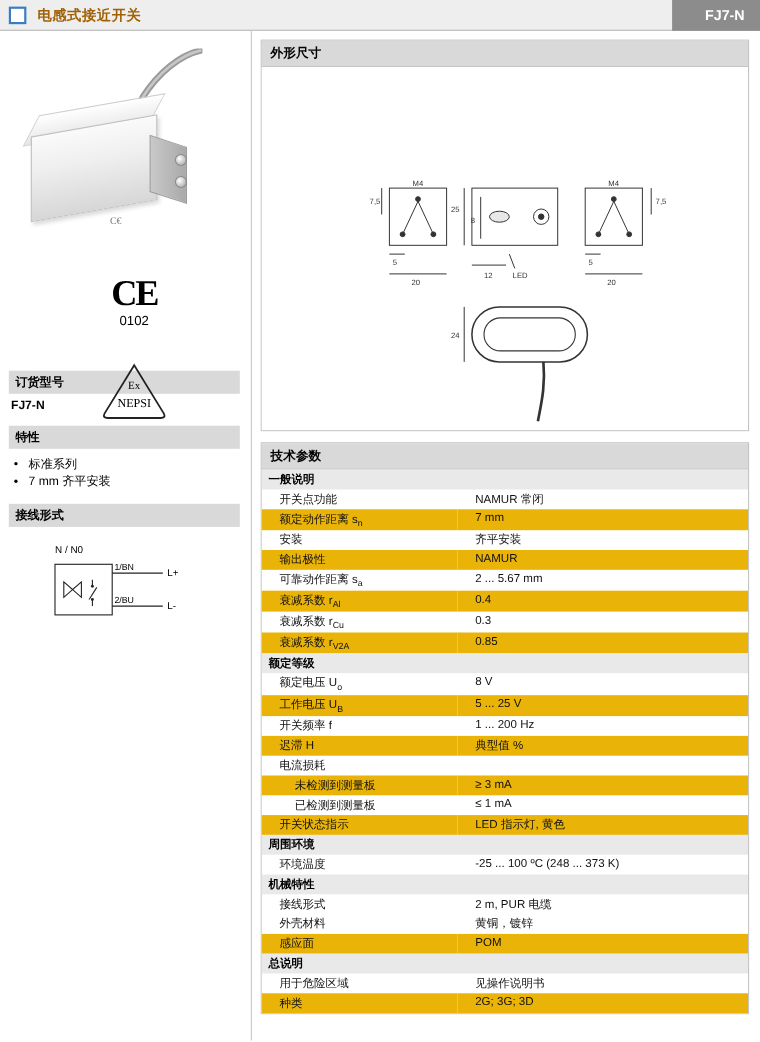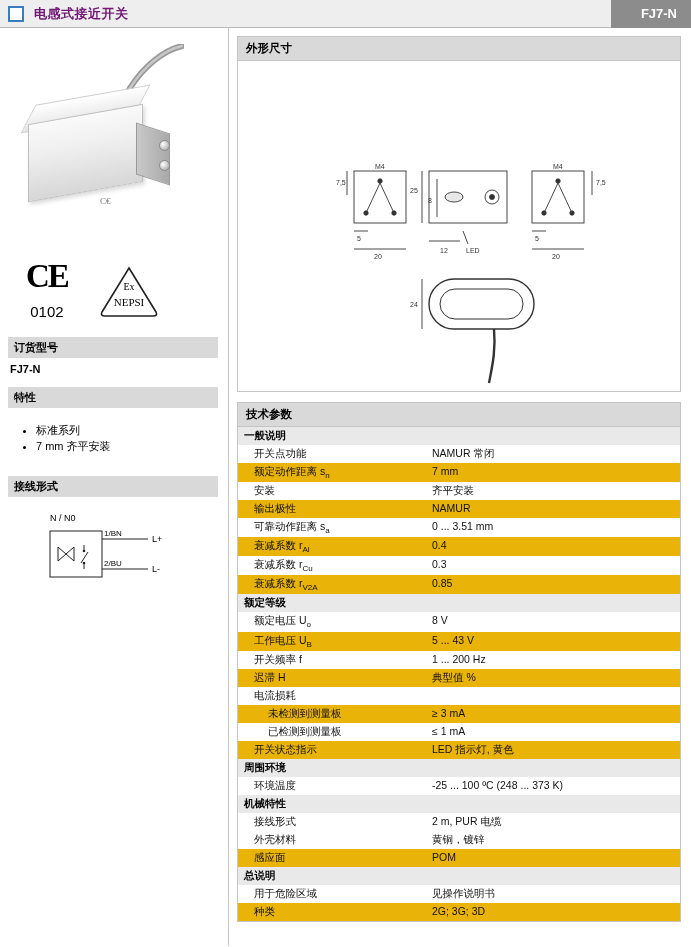--- a/index.html
+++ b/index.html
@@ -27,21 +27,21 @@
   .header-logo {
     width: 16px; height: 16px;
     border: 2px solid #3a7cc0;
     background: #ffffff;
     margin-right: 10px;
     flex: 0 0 auto;
   }
   .header-title {
     font-size: 13px;
     font-weight: bold;
-    color: #701a75;
+    color: #a16207;
     letter-spacing: 0.5px;
   }
   .header-right {
     margin-left: auto;
     background: #8c8c8c;
     color: #ffffff;
     font-size: 13px;
     font-weight: bold;
     height: 28px;
     display: flex;
@@ -121,51 +121,52 @@
     font-family: "Liberation Serif", serif;
   }
 
   
   .certs {
     height: 78px;
     display: flex;
     align-items: center;
     padding-left: 18px;
     gap: 30px;
+    flex-direction: column;
   }
   .ce-mark { text-align: center; }
   .ce-glyph {
     font-size: 33px;
     font-weight: bold;
     font-family: "Liberation Serif", serif;
     letter-spacing: -2px;
     line-height: 1;
   }
-  .ce-num { font-size: 15px; margin-top: 10px; }
+  .ce-num { font-size: 12px; margin-top: 0; }
   .nepsi {
     width: 62px; height: 52px;
     position: relative;
   }
   .nepsi svg { display: block; }
 
   
   .sec-head {
     background: #d9d9d9;
     font-weight: bold;
     font-size: 11px;
     padding: 3px 6px;
     margin-top: 8px;
   }
   .sec-body {
     padding: 5px 2px 4px 2px;
     font-size: 11px;
   }
   .sec-body.bold { font-weight: bold; }
   .sec-body ul {
-    margin: 10px; padding-left: 16px;
+    margin: 0; padding-left: 16px;
   }
   .sec-body li { margin: 1px 0; }
 
   
   .wiring {
     padding: 14px 0 0 40px;
   }
 
   
   .panel {
@@ -365,21 +366,21 @@
               <tr class="">
                 <td class="k">安装</td>
                 <td class="v">齐平安装</td>
               </tr>
               <tr class="alt">
                 <td class="k">输出极性</td>
                 <td class="v">NAMUR</td>
               </tr>
               <tr class="">
                 <td class="k">可靠动作距离  s<sub>a</sub></td>
-                <td class="v">0 ... 3.51 mm</td>
+                <td class="v">2 ... 5.67 mm</td>
               </tr>
               <tr class="alt">
                 <td class="k">衰减系数 r<sub>Al</sub></td>
                 <td class="v">0.4</td>
               </tr>
               <tr class="">
                 <td class="k">衰减系数 r<sub>Cu</sub></td>
                 <td class="v">0.3</td>
               </tr>
               <tr class="alt">
@@ -388,21 +389,21 @@
               </tr>
               <tr class="group">
                 <td colspan="2">额定等级</td>
               </tr>
               <tr class="">
                 <td class="k">额定电压  U<sub>o</sub></td>
                 <td class="v">8 V</td>
               </tr>
               <tr class="alt">
                 <td class="k">工作电压  U<sub>B</sub></td>
-                <td class="v">5 ... 43 V</td>
+                <td class="v">5 ... 25 V</td>
               </tr>
               <tr class="">
                 <td class="k">开关频率 f</td>
                 <td class="v">1 ... 200 Hz</td>
               </tr>
               <tr class="alt">
                 <td class="k">迟滞 H</td>
                 <td class="v">典型值 %</td>
               </tr>
               <tr class="">

